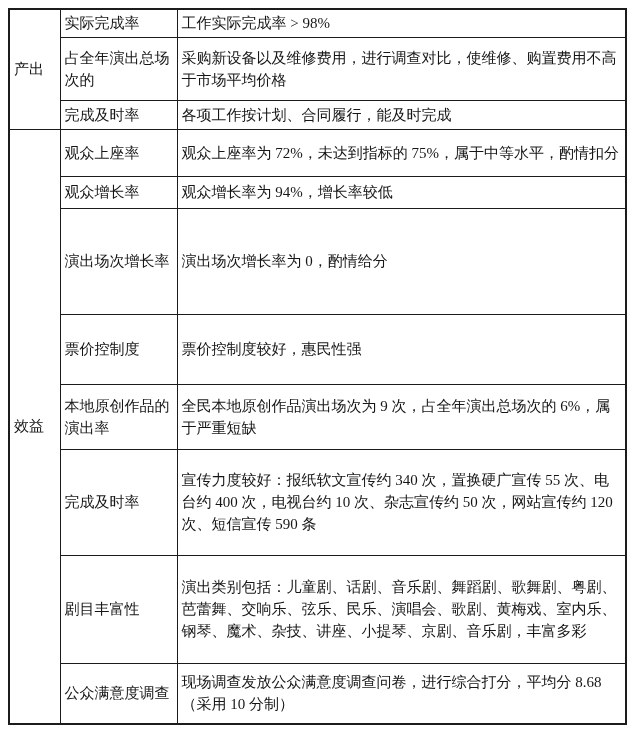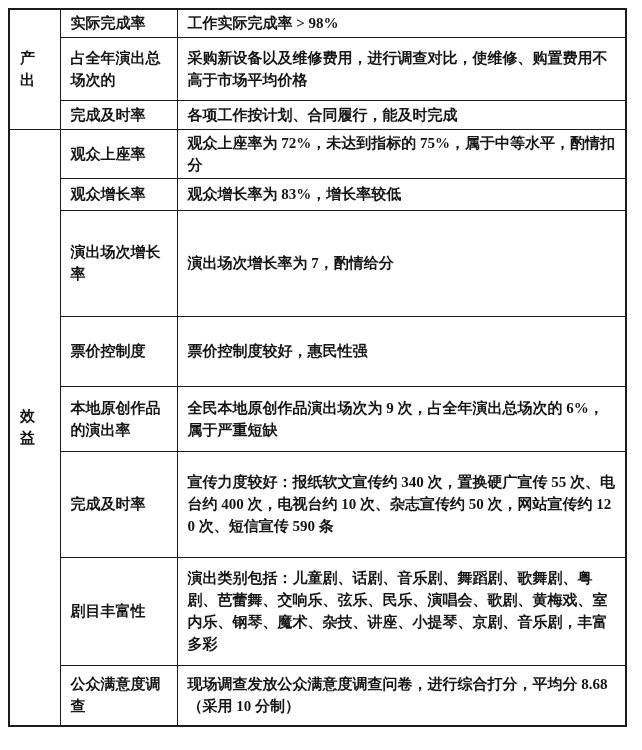--- a/index.html
+++ b/index.html
@@ -18,24 +18,23 @@
     border-collapse: collapse;
     table-layout: fixed;
     width: 617px;
     border: 2px solid #1c1c1c;
   }
   table.eval td {
     border: 1px solid #1c1c1c;
     vertical-align: middle;
     font-size: 15px;
     line-height: 22px;
-    padding: 2px 10px;
+    padding: 2px 4px;
     word-break: break-all;
     overflow: hidden;
-    font-weight: bold;
   }
   td.group-cell {
     text-align: left;
     padding: 2px 2px;
   }
   td.metric-cell {
     text-align: left;
   }
   td.desc-cell {
     text-align: left;
@@ -79,25 +78,25 @@
         <td class="desc-cell">各项工作按计划、合同履行，能及时完成</td>
       </tr>
 
       <tr class="r3">
         <td class="group-cell" rowspan="8">效益</td>
         <td class="metric-cell">观众上座率</td>
         <td class="desc-cell">观众上座率为 72%，未达到指标的 75%，属于中等水平，酌情扣分</td>
       </tr>
       <tr class="r4">
         <td class="metric-cell">观众增长率</td>
-        <td class="desc-cell">观众增长率为 83%，增长率较低</td>
+        <td class="desc-cell">观众增长率为 94%，增长率较低</td>
       </tr>
       <tr class="r5">
         <td class="metric-cell">演出场次增长率</td>
-        <td class="desc-cell">演出场次增长率为 7，酌情给分</td>
+        <td class="desc-cell">演出场次增长率为 0，酌情给分</td>
       </tr>
       <tr class="r6">
         <td class="metric-cell">票价控制度</td>
         <td class="desc-cell">票价控制度较好，惠民性强</td>
       </tr>
       <tr class="r7">
         <td class="metric-cell">本地原创作品的演出率</td>
         <td class="desc-cell">全民本地原创作品演出场次为 9 次，占全年演出总场次的 6%，属于严重短缺</td>
       </tr>
       <tr class="r8">

